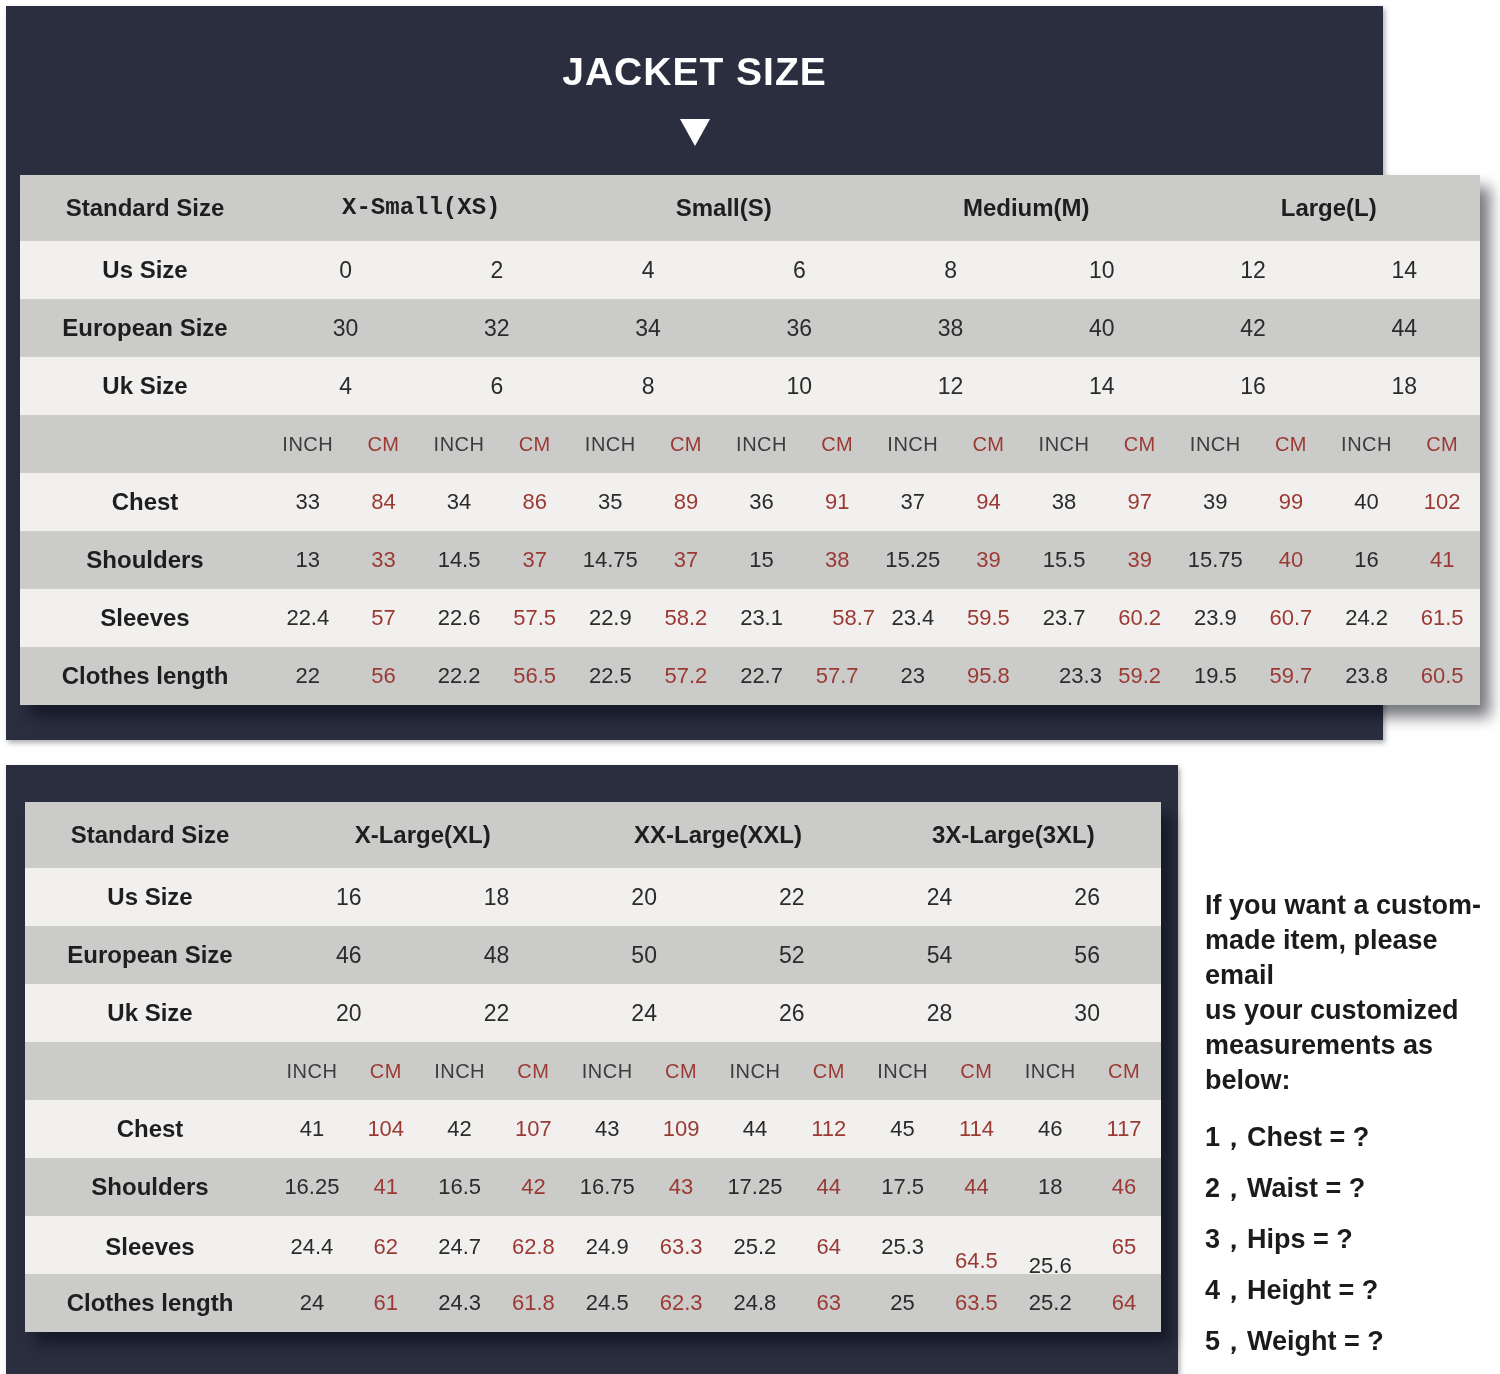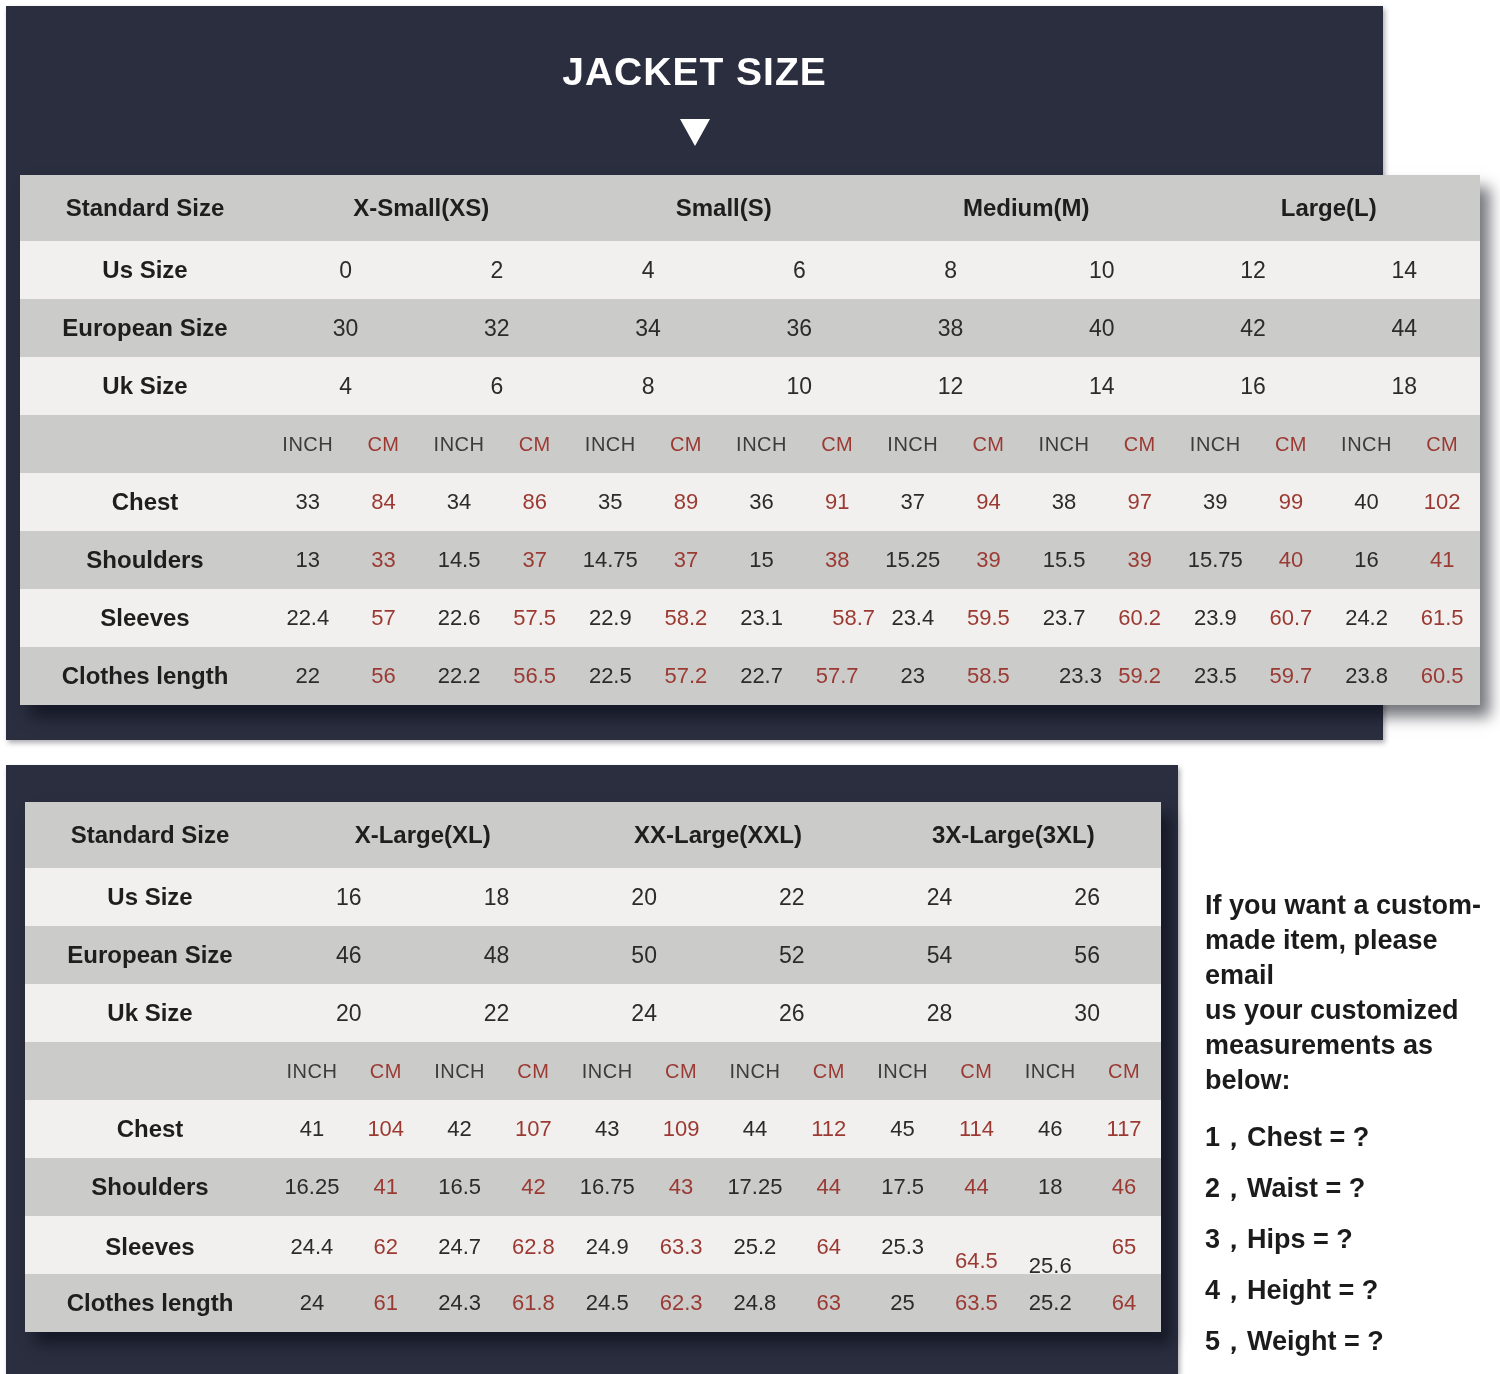--- a/index.html
+++ b/index.html
@@ -43,21 +43,21 @@
 <body>
 
 <div class="canvas">
 
   <section class="panel panel-top">
     <h1 class="title">JACKET SIZE</h1>
     <div class="tri"></div>
     <div class="table" id="table1" style="--cols: 16;">
         <div class="trow gray thead" style="--cols: 16;">
           <div class="cell label">Standard Size</div>
-          <div class="cell size-name" style="grid-column: span 4;">X-Small(XS)</div>
+          <div class="cell size-name" style="grid-column: span 4; font-family: Liberation Mono, monospace;">X-Small(XS)</div>
           <div class="cell size-name" style="grid-column: span 4;">Small(S)</div>
           <div class="cell size-name" style="grid-column: span 4;">Medium(M)</div>
           <div class="cell size-name" style="grid-column: span 4;">Large(L)</div>
         </div>
         <div class="trow light" style="--cols: 16;">
           <div class="cell label">Us Size</div>
           <div class="cell pair-val" style="grid-column: span 2;">0</div>
           <div class="cell pair-val" style="grid-column: span 2;">2</div>
           <div class="cell pair-val" style="grid-column: span 2;">4</div>
           <div class="cell pair-val" style="grid-column: span 2;">6</div>
@@ -168,24 +168,24 @@
           <div class="cell label">Clothes length</div>
           <div class="cell inch-val" style="grid-column: span 1;">22</div>
           <div class="cell cm-val" style="grid-column: span 1;">56</div>
           <div class="cell inch-val" style="grid-column: span 1;">22.2</div>
           <div class="cell cm-val" style="grid-column: span 1;">56.5</div>
           <div class="cell inch-val" style="grid-column: span 1;">22.5</div>
           <div class="cell cm-val" style="grid-column: span 1;">57.2</div>
           <div class="cell inch-val" style="grid-column: span 1;">22.7</div>
           <div class="cell cm-val" style="grid-column: span 1;">57.7</div>
           <div class="cell inch-val" style="grid-column: span 1;">23</div>
-          <div class="cell cm-val" style="grid-column: span 1;">58.5</div>
+          <div class="cell cm-val" style="grid-column: span 1;">95.8</div>
           <div class="cell inch-val" style="grid-column: span 1; text-align: right;">23.3</div>
           <div class="cell cm-val" style="grid-column: span 1;">59.2</div>
-          <div class="cell inch-val" style="grid-column: span 1;">23.5</div>
+          <div class="cell inch-val" style="grid-column: span 1;">19.5</div>
           <div class="cell cm-val" style="grid-column: span 1;">59.7</div>
           <div class="cell inch-val" style="grid-column: span 1;">23.8</div>
           <div class="cell cm-val" style="grid-column: span 1;">60.5</div>
         </div>
       </div>
   </section>
 
   <section class="panel panel-bottom">
     <div class="table" id="table2" style="--cols: 12;">
         <div class="trow gray thead" style="--cols: 12;">

